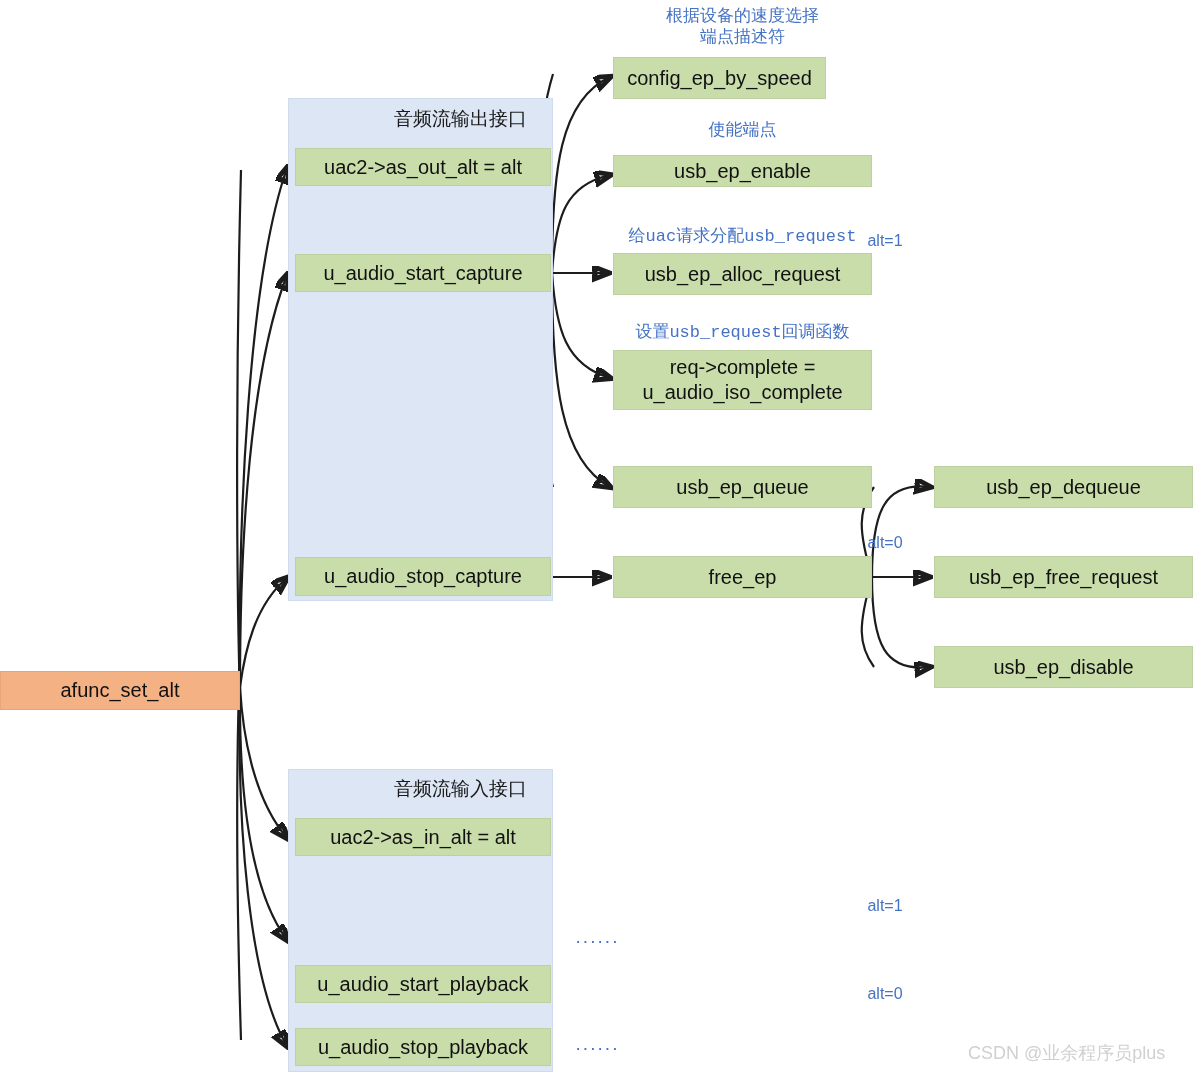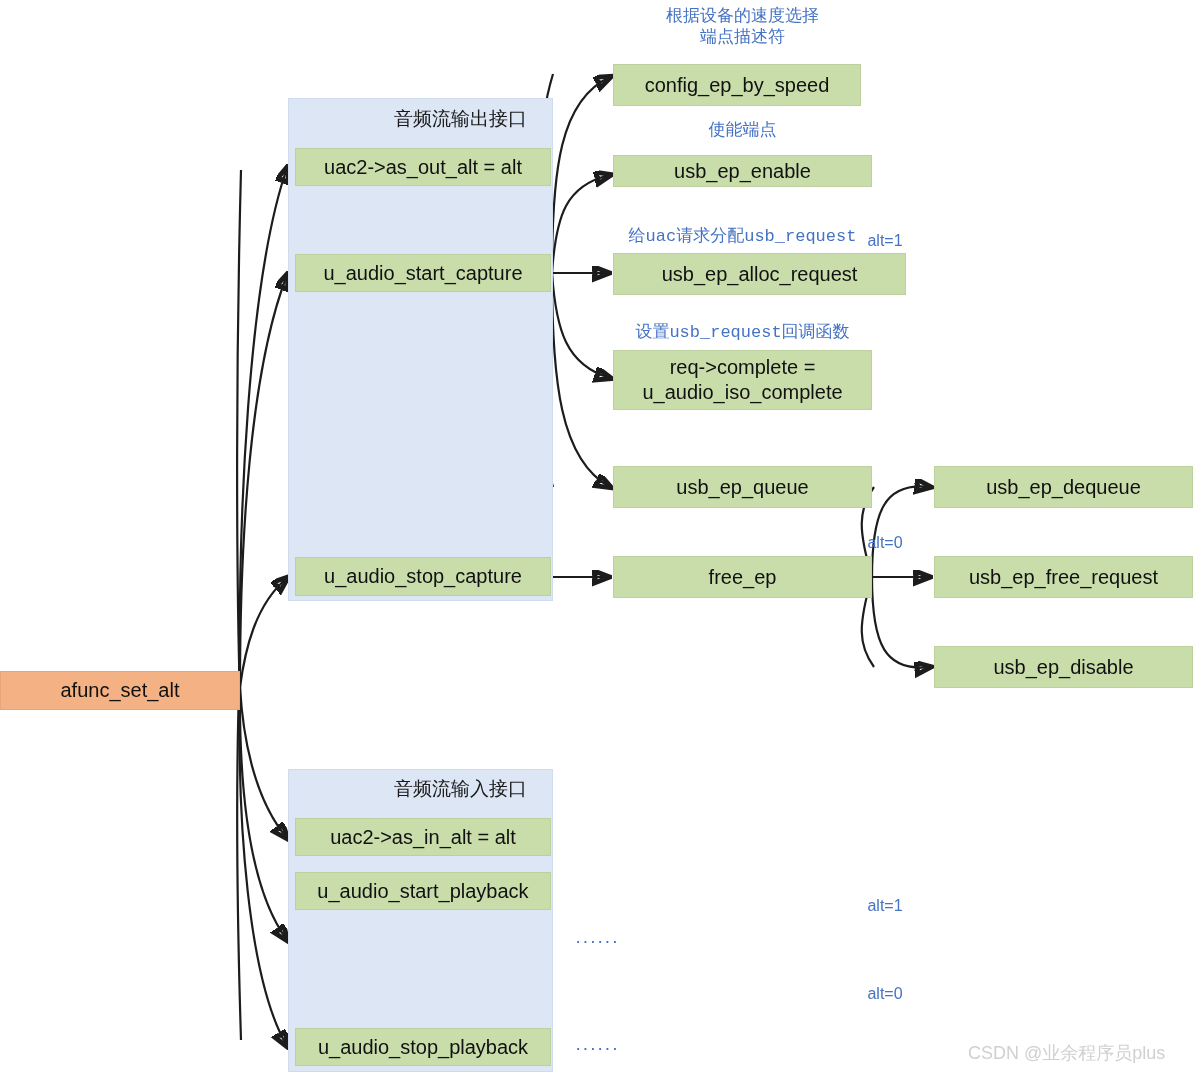--- a/index.html
+++ b/index.html
@@ -164,46 +164,46 @@
 
   <div class="group-box" style="left:288px;top:769px;width:265px;height:303px;"></div>
   <div class="group-title" style="left:288px;top:778px;width:265px;">音频流输入接口</div>
 
   <div class="node green" style="left:295px;top:818px;width:256px;height:38px;">
     <span class="lbl">uac2-&gt;as_in_alt = alt</span>
   </div>
 
   <div class="alt-label" style="left:288px;top:896px;">alt=1</div>
 
-  <div class="node green" style="left:295px;top:872px;width:256px;height:38px;">
+  <div class="node green" style="left:295px;top:965px;width:256px;height:38px;">
     <span class="lbl">u_audio_start_playback</span>
   </div>
 
   <div class="alt-label" style="left:288px;top:984px;">alt=0</div>
 
   <div class="node green" style="left:295px;top:1028px;width:256px;height:38px;">
     <span class="lbl">u_audio_stop_playback</span>
   </div>
 
   <div class="dots" style="left:575px;top:931px;">······</div>
   <div class="dots" style="left:575px;top:1038px;">······</div>
 
   <div class="anno" style="left:613px;top:6px;width:259px;">根据设备的速度选择
 端点描述符</div>
-  <div class="node green" style="left:613px;top:64px;width:248px;height:42px;text-align:right;">
+  <div class="node green" style="left:613px;top:57px;width:213px;height:42px;text-align:right;">
     <span class="lbl">config_ep_by_speed</span>
   </div>
 
   <div class="anno" style="left:613px;top:120px;width:259px;">使能端点</div>
   <div class="node green" style="left:613px;top:155px;width:259px;height:32px;">
     <span class="lbl">usb_ep_enable</span>
   </div>
 
   <div class="anno" style="left:613px;top:226px;width:259px;">给uac请求分配usb_request</div>
-  <div class="node green" style="left:613px;top:253px;width:293px;height:42px;">
+  <div class="node green" style="left:613px;top:253px;width:259px;height:42px;">
     <span class="lbl">usb_ep_alloc_request</span>
   </div>
 
   <div class="anno" style="left:613px;top:322px;width:259px;">设置usb_request回调函数</div>
   <div class="node green" style="left:613px;top:350px;width:259px;height:60px;">
     <span class="lbl">
       <span>req-&gt;complete =</span>
       <span>u_audio_iso_complete</span>
     </span>
   </div>

